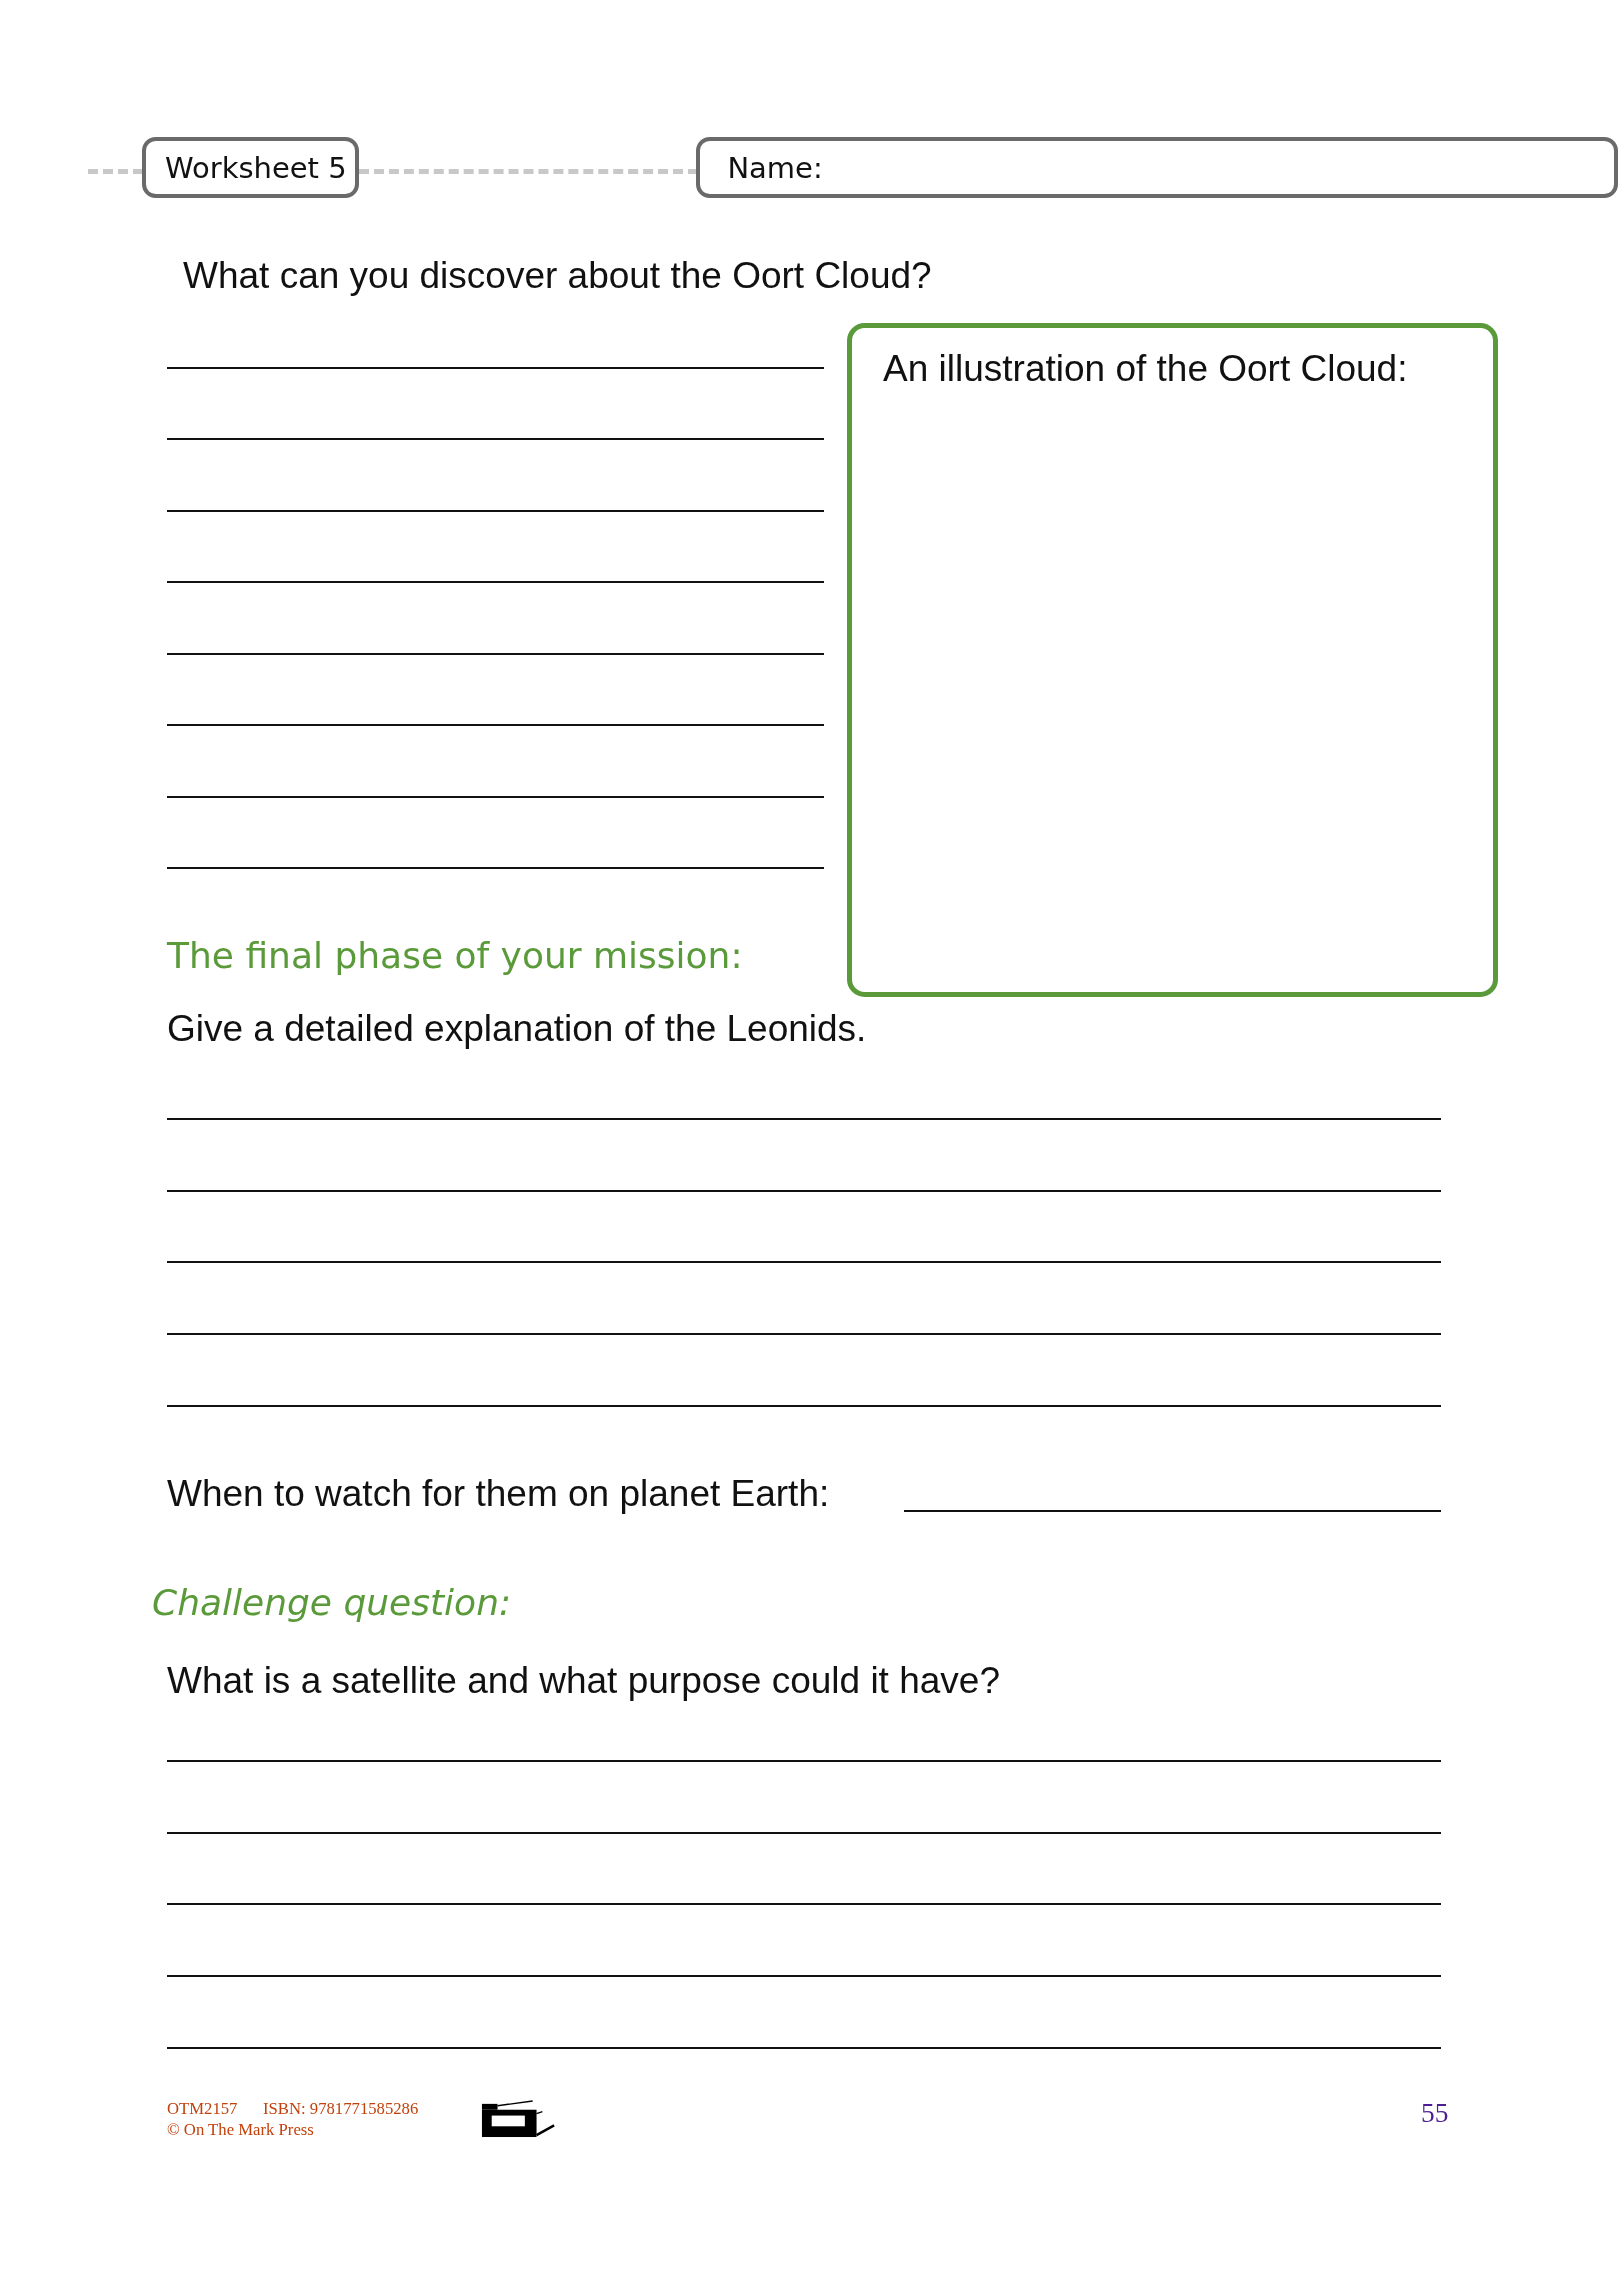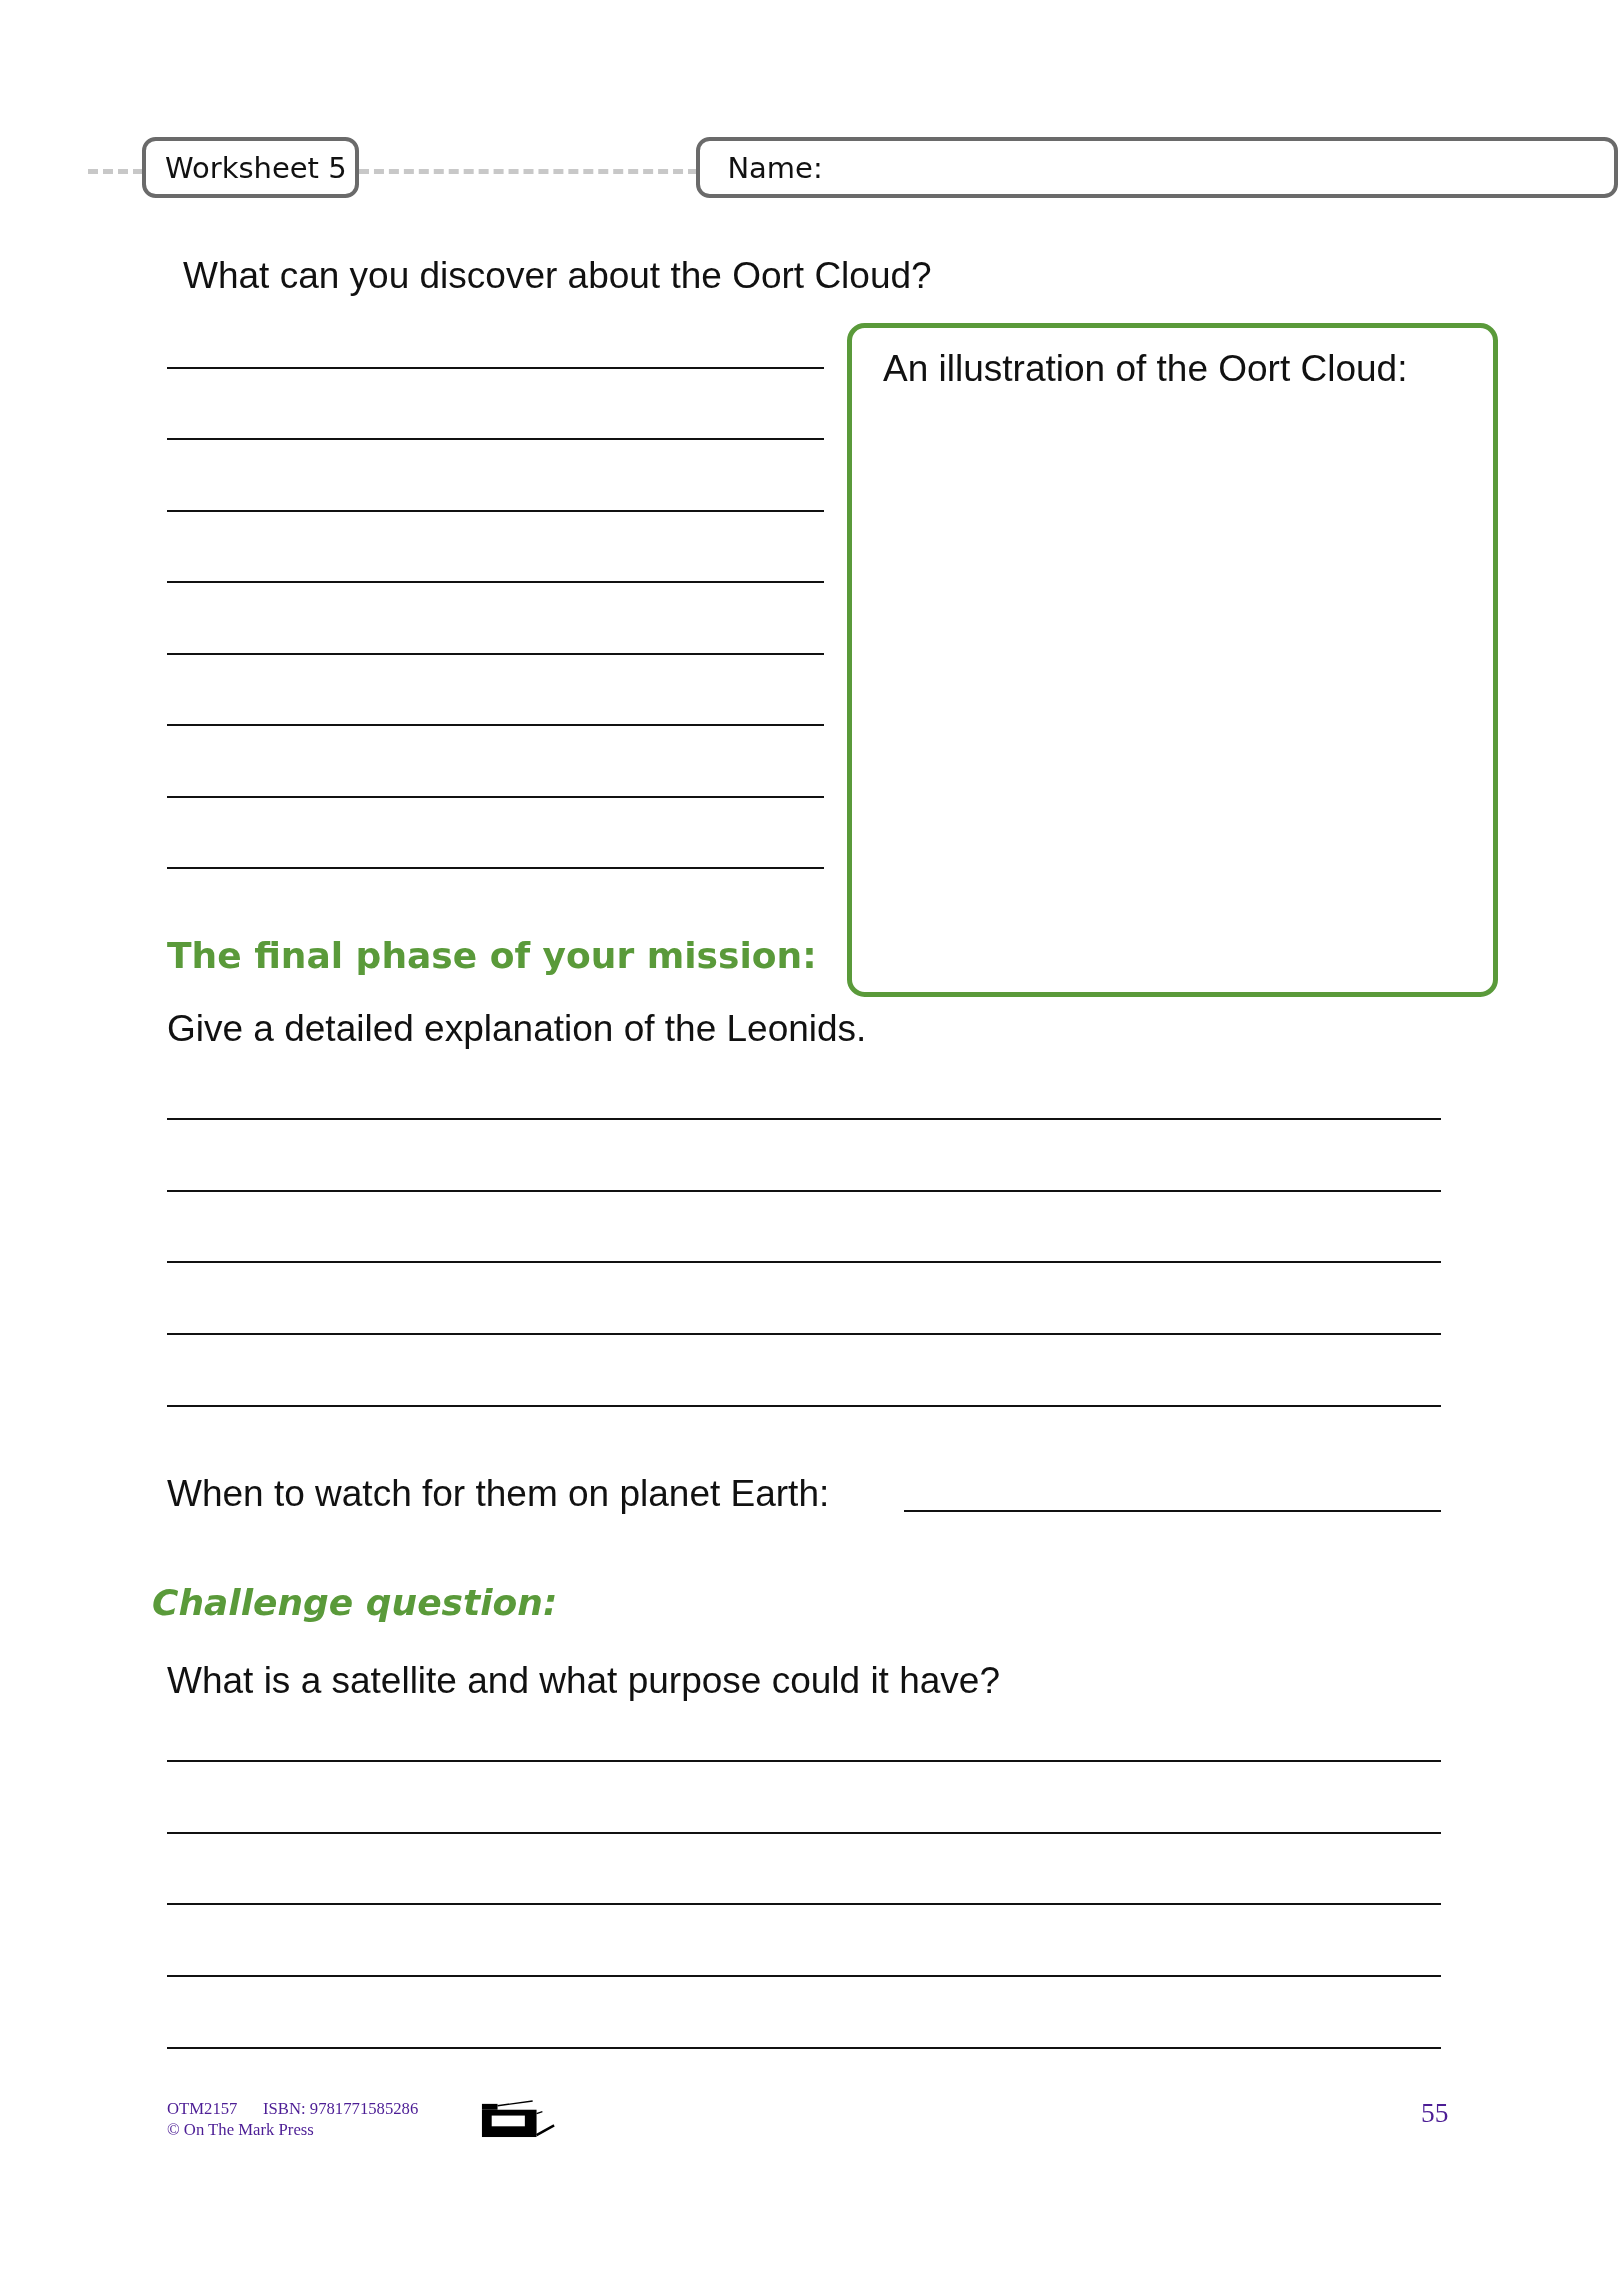--- a/index.html
+++ b/index.html
@@ -2,24 +2,24 @@
 <html><head>
 <meta charset="utf-8">
 <style>
   html, body { margin:0; padding:0; background:#ffffff; }
   body { width:1621px; height:2293px; position:relative; overflow:hidden; font-family:"Liberation Sans", sans-serif; color:#111; }
   .abs { position:absolute; }
   .dash { position:absolute; height:0; border-top:5.9px dashed #c8c8c8; top:169px; }
   .hdr-box { position:absolute; border:4.9px solid #6a6a6a; border-radius:13.7px; background:#fff; box-sizing:border-box; }
   .hdr-text { position:absolute; font-size:29px; color:#111; font-family:"DejaVu Sans", sans-serif; }
   .q { position:absolute; font-size:37px; color:#111; font-family:"Liberation Sans", sans-serif; }
-  .green-h { position:absolute; color:#5a9a3a; font-weight:bold; font-family:"DejaVu Sans", sans-serif; }
+  .green-h { position:absolute; color:#5a9a3a; font-weight:normal; font-family:"DejaVu Sans", sans-serif; }
   .line { position:absolute; height:0; border-top:2.9px solid #111; }
   .illus { position:absolute; border:5.9px solid #5a9a3a; border-radius:17.6px; box-sizing:border-box; background:#fff; }
-  .footer-small { position:absolute; font-family:"Liberation Serif", serif; font-size:16.7px; color:#4c1d95; }
+  .footer-small { position:absolute; font-family:"Liberation Serif", serif; font-size:16.7px; color:#c2410c; }
 </style>
 </head>
 <body>
 
 <div class="dash" style="left:88px; width:55px;"></div>
 <div class="dash" style="left:359px; width:339px;"></div>
 <div class="dash" style="left:1462px; width:74px;"></div>
 
 <div class="hdr-box" style="left:142px; top:137px; width:217px; height:61px;">
   <span class="hdr-text" style="left:19px; top:9.8px;">Worksheet 5</span>

